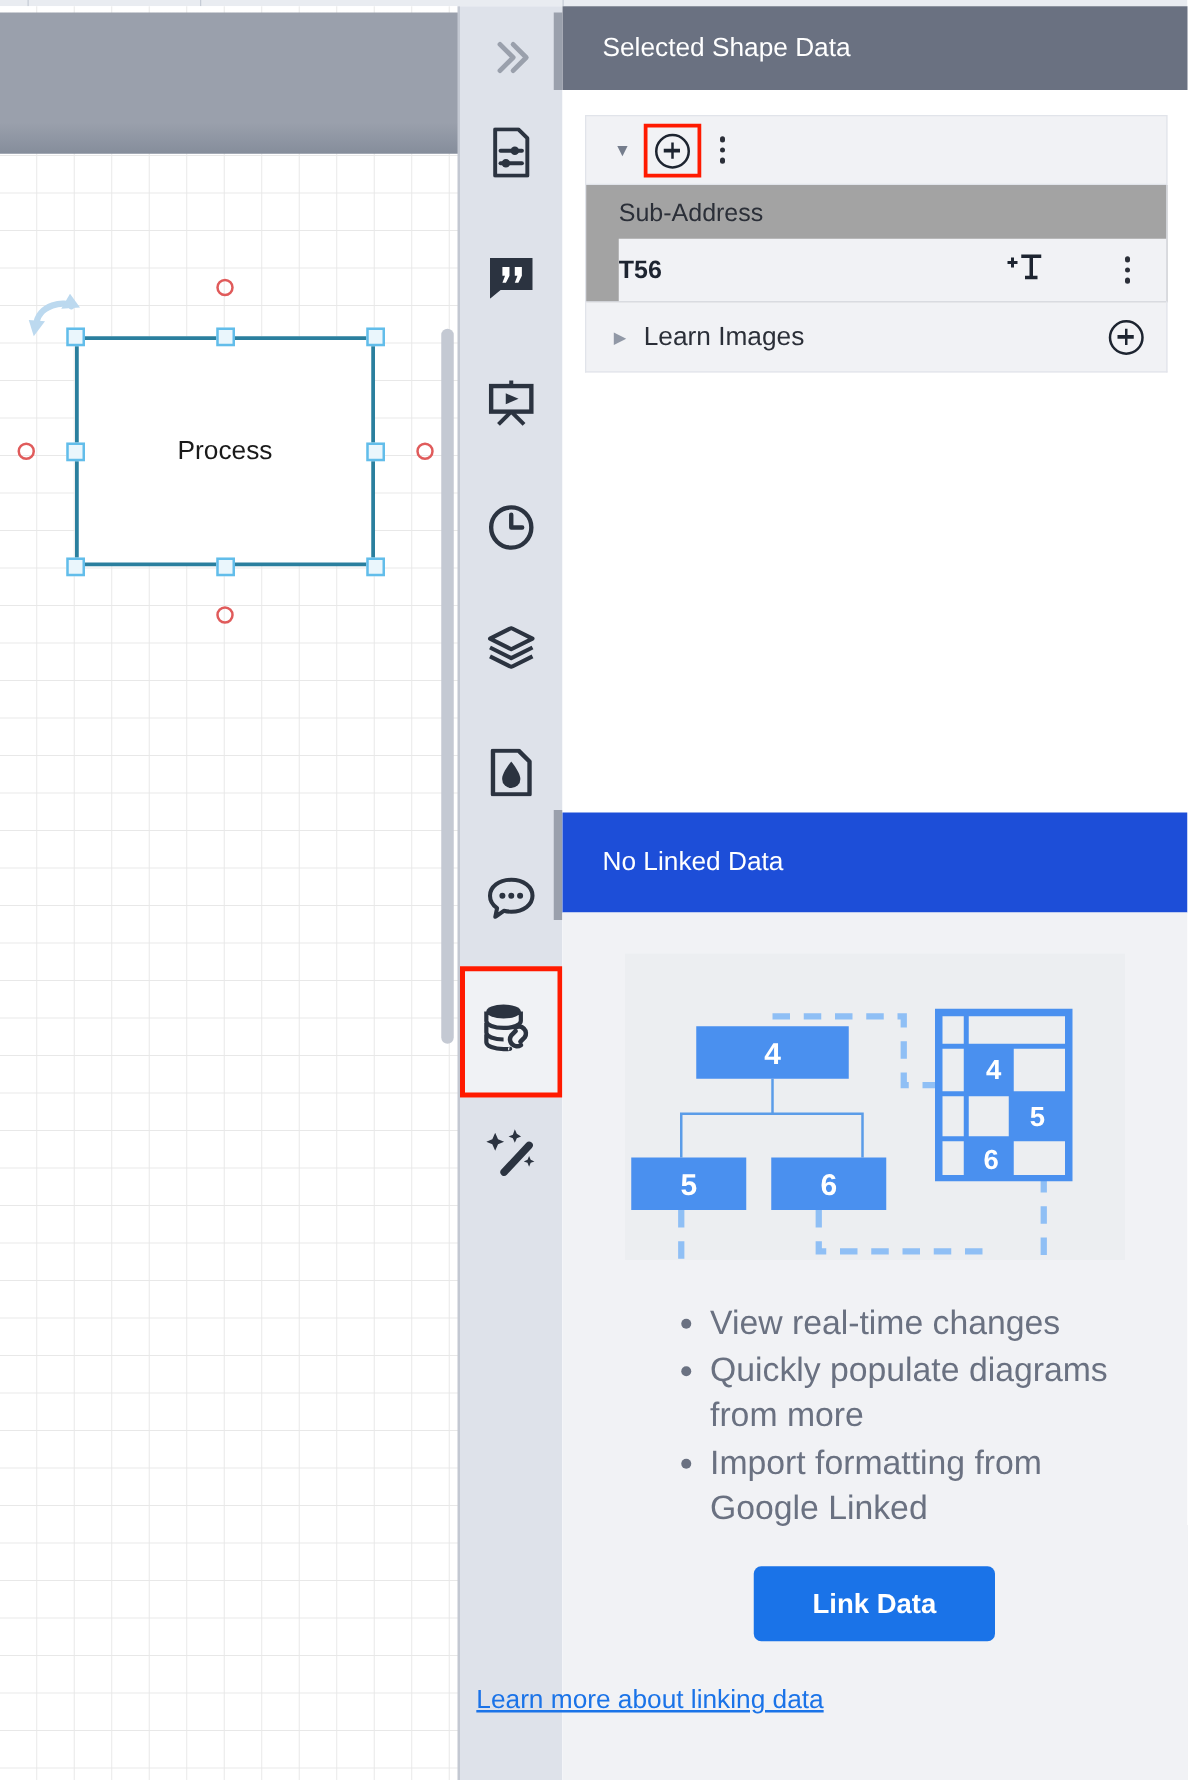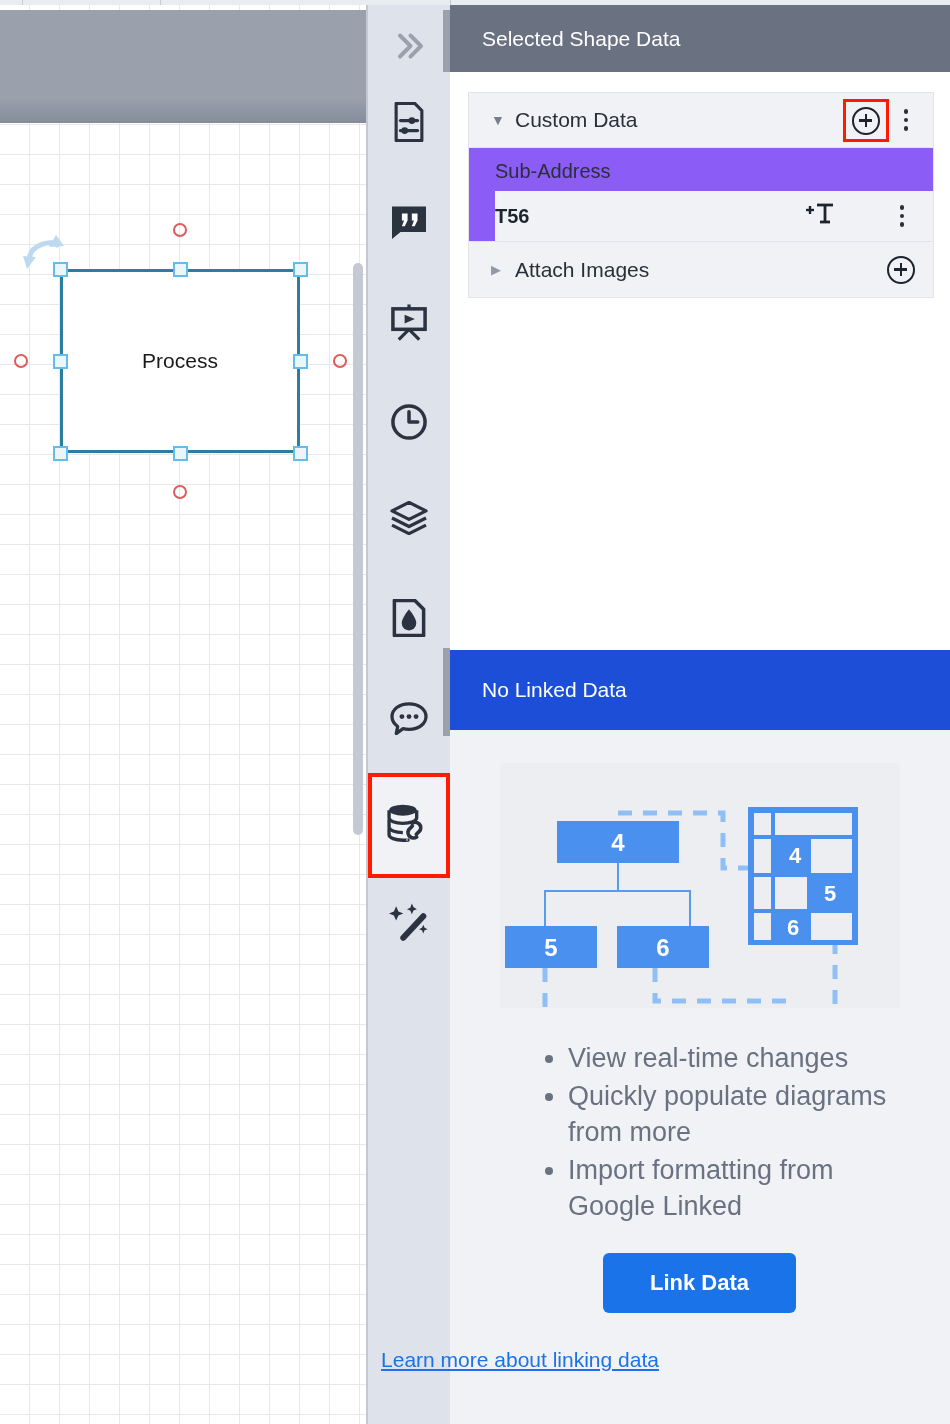--- a/index.html
+++ b/index.html
@@ -100,21 +100,21 @@
 
   .section-wrap { position: absolute; left: 18px; top: 87px; width: 466px; }
 
   .row-head {
     background: #f1f2f5; border: 1px solid #e1e4ea;
     height: 56px; display: flex; align-items: center; padding: 0 16px 0 22px;
   }
   .row-head .caret { width: 24px; color: #757d8c; font-size: 14px; }
   .row-head .lbl { flex: 1; font-size: 21px; color: #2b2f38; }
 
-  .kv-block { background: #8b5cf6; border: 1px solid #e1e4ea; border-top: none; }
+  .kv-block { background: #a3a3a3; border: 1px solid #e1e4ea; border-top: none; }
   .kv-key { padding: 12px 0 8px 26px; font-size: 20px; color: #2b2f38; }
   .kv-val {
     margin-left: 26px; background: #f1f2f5;
     height: 50px; display: flex; align-items: center; padding: 0 20px 0 0; gap: 42px;
   }
   .kv-val .v { flex: 1; font-size: 20px; font-weight: bold; color: #1d2430; }
 
   .row-attach {
     background: #f1f2f5; border: 1px solid #e1e4ea; border-top: none;
     height: 56px; display: flex; align-items: center; padding: 0 18px 0 22px;
@@ -340,21 +340,20 @@
           <rect x="6" y="18" width="6" height="4.5" fill="#ffffff"></rect>
           <rect x="15" y="18" width="11" height="4.5" fill="#ffffff"></rect>
         </svg>
       </span>
     </div>
 
     <div class="section-wrap">
 
       <div class="row-head">
         <span class="caret">▼</span>
-        <span class="lbl">Custom Data</span>
         <span class="plus-hl">
           <span class="plus-circle"></span>
         </span>
         <span class="kebab">
             <i></i>
             <i></i>
             <i></i>
           </span>
       </div>
 
@@ -374,21 +373,21 @@
           <span class="kebab">
               <i></i>
               <i></i>
               <i></i>
             </span>
         </div>
       </div>
 
       <div class="row-attach">
         <span class="caret">▶</span>
-        <span class="lbl">Attach Images</span>
+        <span class="lbl">Learn Images</span>
         <span class="plus-circle"></span>
       </div>
     </div>
 
     <div class="linked-header">
       <span class="title">No Linked Data</span>
     </div>
 
     <div class="linked-body">
 

